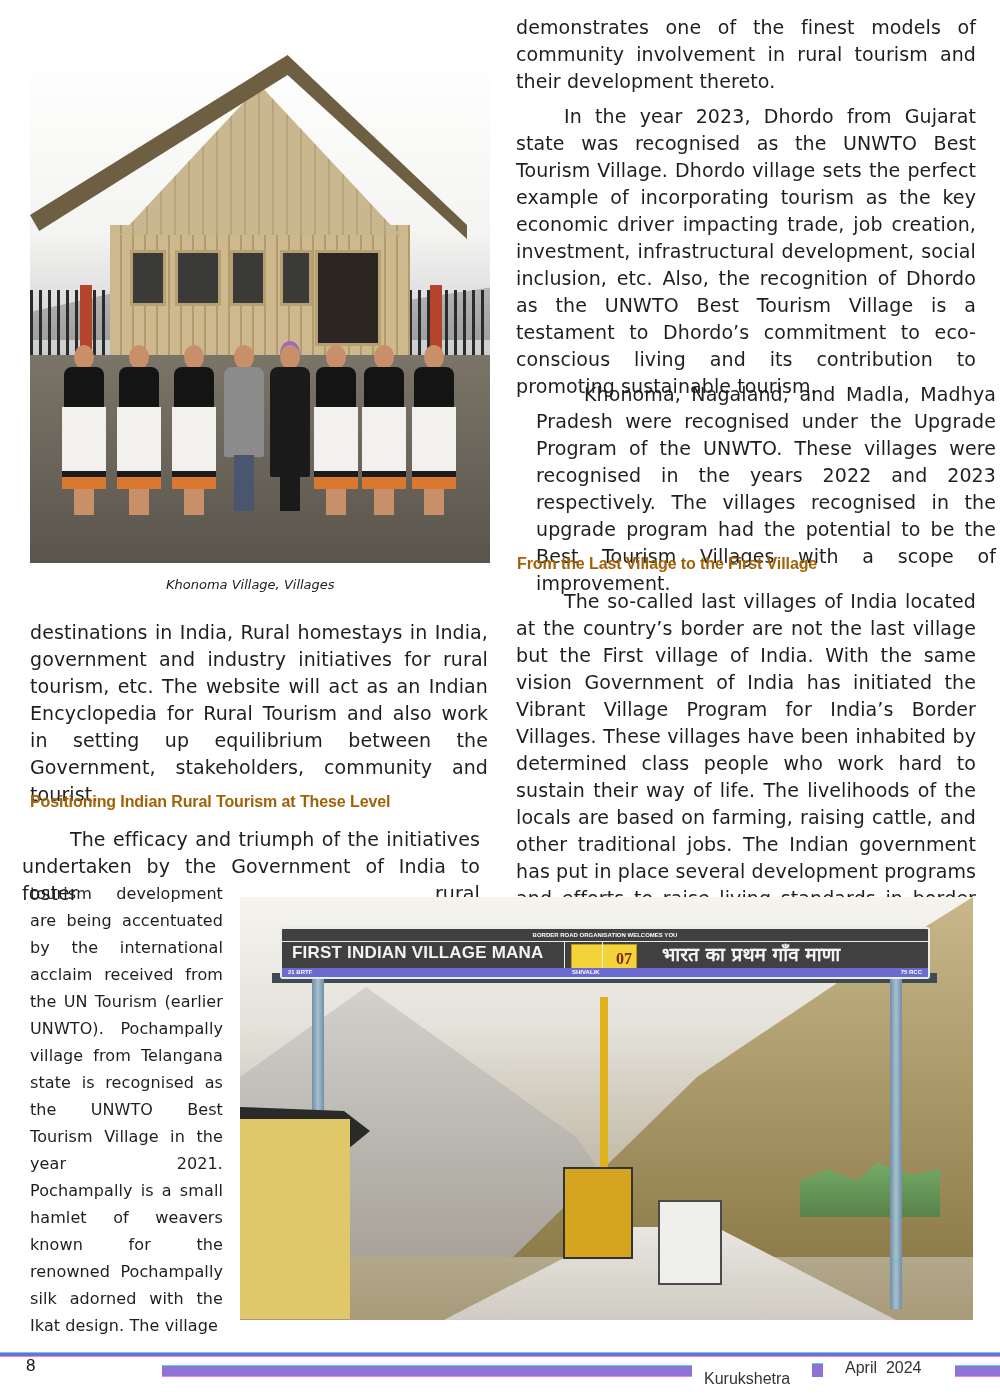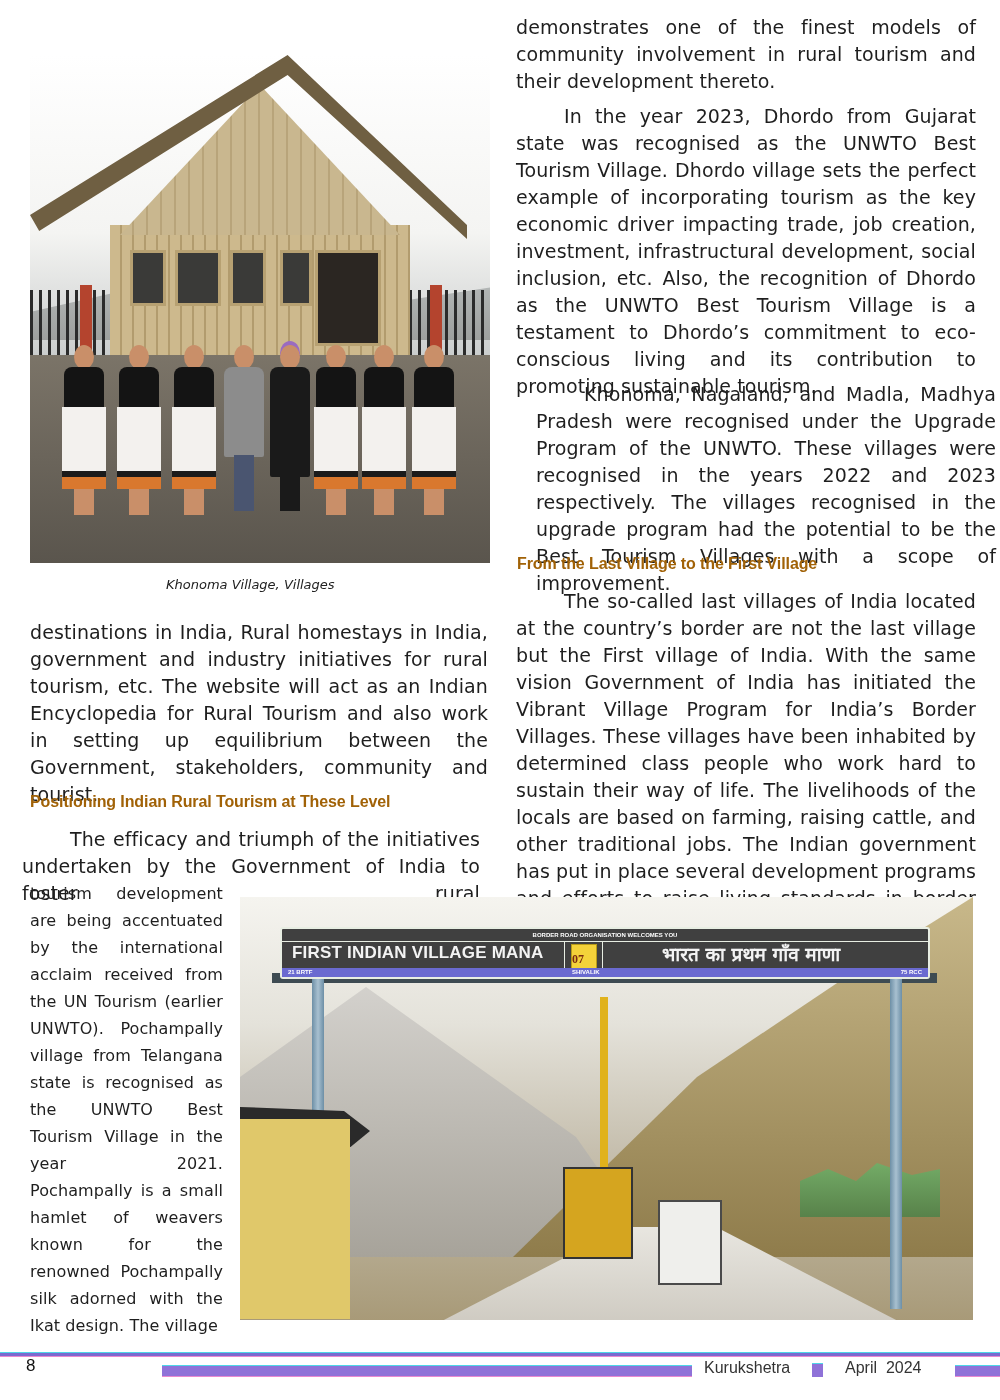--- a/index.html
+++ b/index.html
@@ -51,21 +51,21 @@
                        background:linear-gradient(#c8b88a,#8f7c4b); clip-path:polygon(0 100%,40% 50%,75% 20%,100% 0,100% 100%); }
   .photo2 .road { position:absolute; left:200px; top:330px; width:460px; height:95px;
                   background:linear-gradient(#e8e6e0,#cfcbc2); clip-path:polygon(40% 0,60% 0,100% 100%,0 100%); }
   .photo2 .pillar { position:absolute; top:82px; width:12px; height:330px; background:linear-gradient(90deg,#6d8fa6,#a8c0d0,#6d8fa6); }
   .photo2 .beam { position:absolute; left:32px; top:76px; width:665px; height:10px; background:#3e4b52; }
   .sign { position:absolute; left:40px; top:30px; width:650px; height:52px; background:#404040;
           border:2px solid #e8eee3; border-radius:3px; box-sizing:border-box; }
   .sign .strip-top { position:absolute; left:0; top:0; width:100%; height:12px; font-size:6px; color:#fff; text-align:center; line-height:12px; font-family:"Liberation Sans",sans-serif; font-weight:bold; border-bottom:1px solid #e8eee3; }
   .sign .strip-bot { position:absolute; left:0; bottom:0; width:100%; height:9px; background:#6a6ad0; font-size:6px; color:#fff; line-height:9px; font-family:"Liberation Sans",sans-serif; font-weight:bold; }
   .sign .en { position:absolute; left:10px; top:14px; font-family:"Liberation Sans",sans-serif; font-weight:bold; font-size:17px; color:#f3f3f3; letter-spacing:0.2px; }
-  .sign .km { position:absolute; left:289px; top:15px; width:24px; height:24px; background:#f4d23a; border:1px solid #b89b18; font-family:"Liberation Serif",serif; font-size:12px; color:#7a2a10; text-align:left; line-height:28px; font-weight:bold; }
+  .sign .km { position:absolute; left:289px; top:15px; width:24px; height:24px; background:#f4d23a; border:1px solid #b89b18; font-family:"Liberation Serif",serif; font-size:16px; color:#7a2a10; text-align:center; line-height:28px; font-weight:bold;padding-left:40px; }
   .sign .km::before { content:""; position:absolute; left:0; top:2px; width:100%; height:1px; }
   .sign .hi { position:absolute; left:380px; top:12px; font-weight:bold; font-size:19px; color:#f3f3f3; }
   .sign .divider { position:absolute; top:12px; width:1px; height:32px; background:#e8eee3; }
   .sign .bot-l { position:absolute; left:6px; } .sign .bot-c { position:absolute; left:290px; } .sign .bot-r { position:absolute; right:6px; }
   .photo2 .crane { position:absolute; left:360px; top:100px; width:8px; height:240px; background:#e0b21c; }
   .photo2 .vehicle1 { position:absolute; left:323px; top:270px; width:70px; height:92px; background:#d5a51f; border:2px solid #333; box-sizing:border-box; }
   .photo2 .vehicle2 { position:absolute; left:418px; top:303px; width:64px; height:85px; background:#efefec; border:2px solid #4a4a4a; box-sizing:border-box; }
   .photo2 .truck { position:absolute; left:0; top:222px; width:110px; height:200px; background:#e0c86a; }
   .photo2 .truck-top { position:absolute; left:0; top:210px; width:130px; height:40px; background:#2a2a2a; clip-path:polygon(0 0,80% 10%,100% 60%,85% 100%,0 100%); }
   .photo2 .houses { position:absolute; left:560px; top:260px; width:140px; height:60px; background:linear-gradient(#76b06a,#58824a); clip-path:polygon(0 40%,20% 20%,40% 40%,55% 10%,80% 30%,100% 20%,100% 100%,0 100%); }
@@ -185,16 +185,16 @@
       <span class="bot-l">21 BRTF</span>
       <span class="bot-c">SHIVALIK</span>
       <span class="bot-r">75 RCC</span>
     </div>
   </div>
 </div>
 
 <div class="rule"></div>
 <div class="page-num">8</div>
 <div class="footer-bar" style="left:162px;width:530px;"></div>
-<div class="footer-text" style="left:704px;">Kurukshetra</div>
+<div class="footer-text" style="left:704px;margin-top:11px;">Kurukshetra</div>
 <div class="footer-square"></div>
 <div class="footer-text" style="left:845px;white-space:pre;">April  2024</div>
 <div class="footer-bar" style="left:955px;width:45px;"></div>
 
 </body></html>

